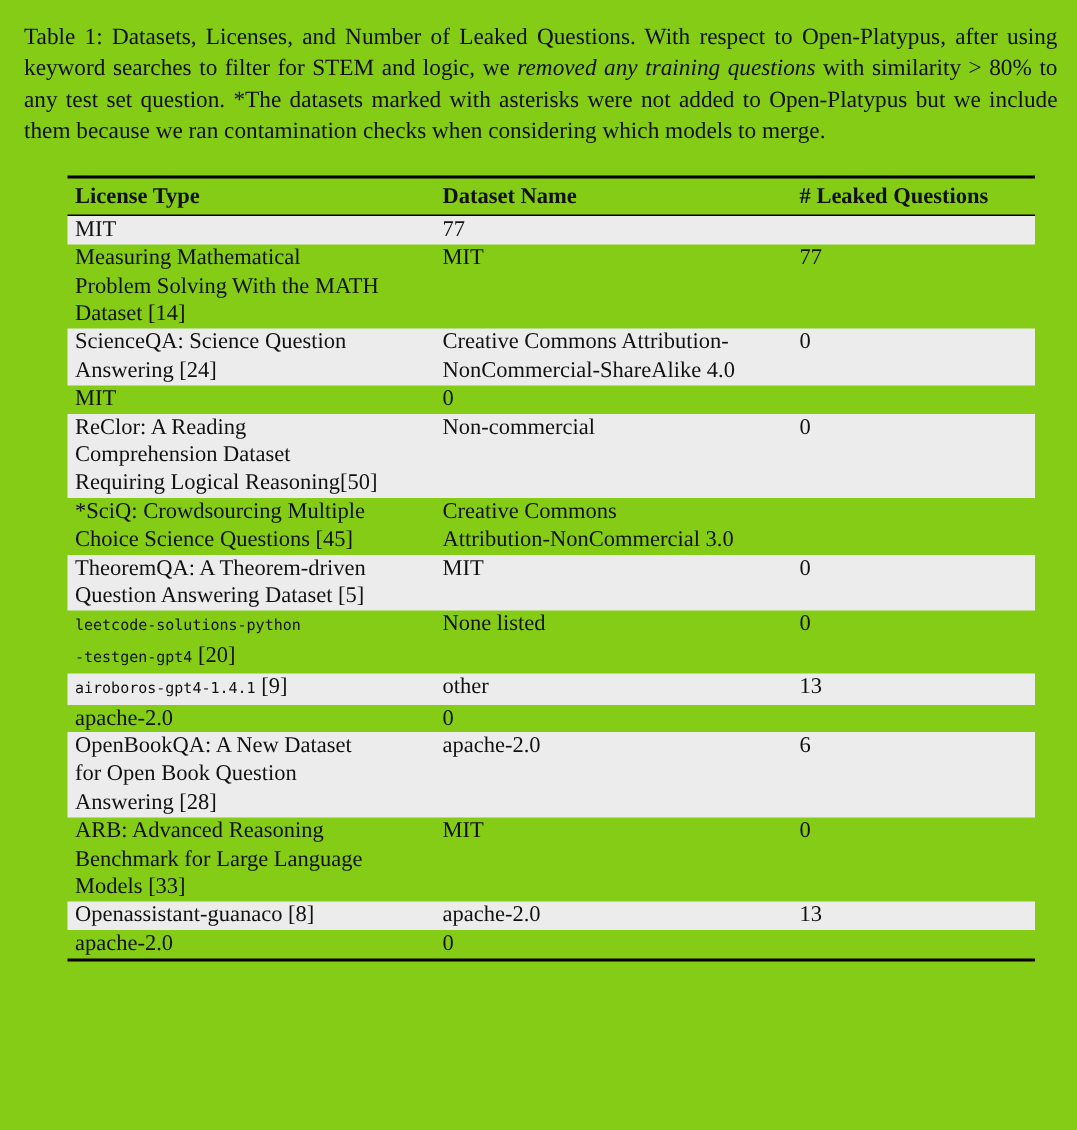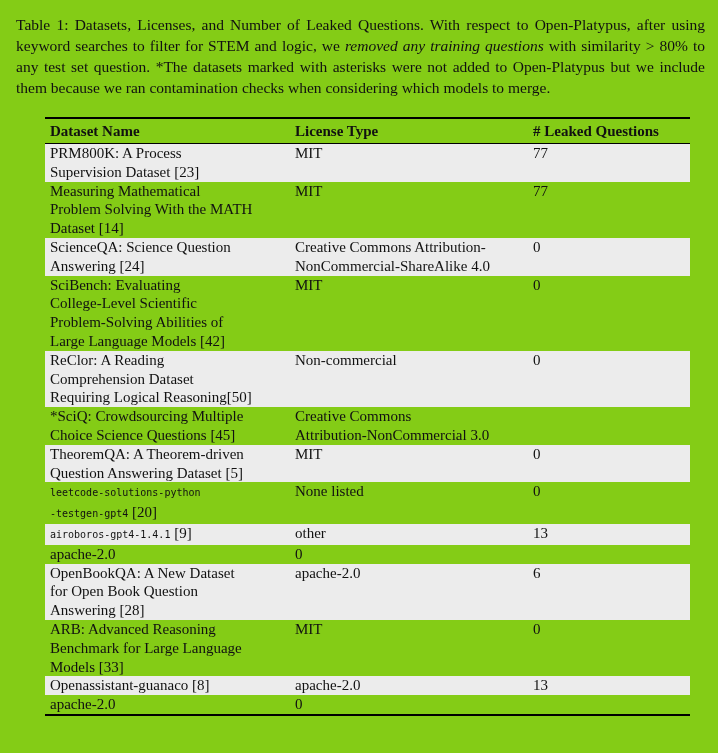--- a/index.html
+++ b/index.html
@@ -62,50 +62,44 @@
 </style>
 </head>
 <body>
 
 <div class="page">
 
   <p class="caption"><span>Table 1: Datasets, Licenses, and Number of Leaked Questions.  With respect to Open-Platypus, after using keyword searches to filter for STEM and logic, we </span><span class="it">removed any training questions</span><span> with similarity &gt; 80% to any test set question. *The datasets marked with asterisks were not added to Open-Platypus but we include them because we ran contamination checks when considering which models to merge.</span></p>
 
   <div class="datatable">
     <div class="thead">
+      <div class="cell">License Type</div>
       <div class="cell">Dataset Name</div>
-      <div class="cell">License Type</div>
       <div class="cell"># Leaked Questions</div>
     </div>
     <div class="tbody">
         <div class="row">
-          <div class="cell"><span>PRM800K: A Process
-Supervision Dataset [23]</span></div>
           <div class="cell">MIT</div>
           <div class="cell num-cell">77</div>
         </div>
         <div class="row">
           <div class="cell"><span>Measuring Mathematical
 Problem Solving With the MATH
 Dataset [14]</span></div>
           <div class="cell">MIT</div>
           <div class="cell num-cell">77</div>
         </div>
         <div class="row">
           <div class="cell"><span>ScienceQA: Science Question
 Answering [24]</span></div>
           <div class="cell">Creative Commons Attribution-
 NonCommercial-ShareAlike 4.0</div>
           <div class="cell num-cell">0</div>
         </div>
         <div class="row">
-          <div class="cell"><span>SciBench: Evaluating
-College-Level Scientific
-Problem-Solving Abilities of
-Large Language Models [42]</span></div>
           <div class="cell">MIT</div>
           <div class="cell num-cell">0</div>
         </div>
         <div class="row">
           <div class="cell"><span>ReClor: A Reading
 Comprehension Dataset
 Requiring Logical Reasoning[50]</span></div>
           <div class="cell">Non-commercial</div>
           <div class="cell num-cell">0</div>
         </div>

